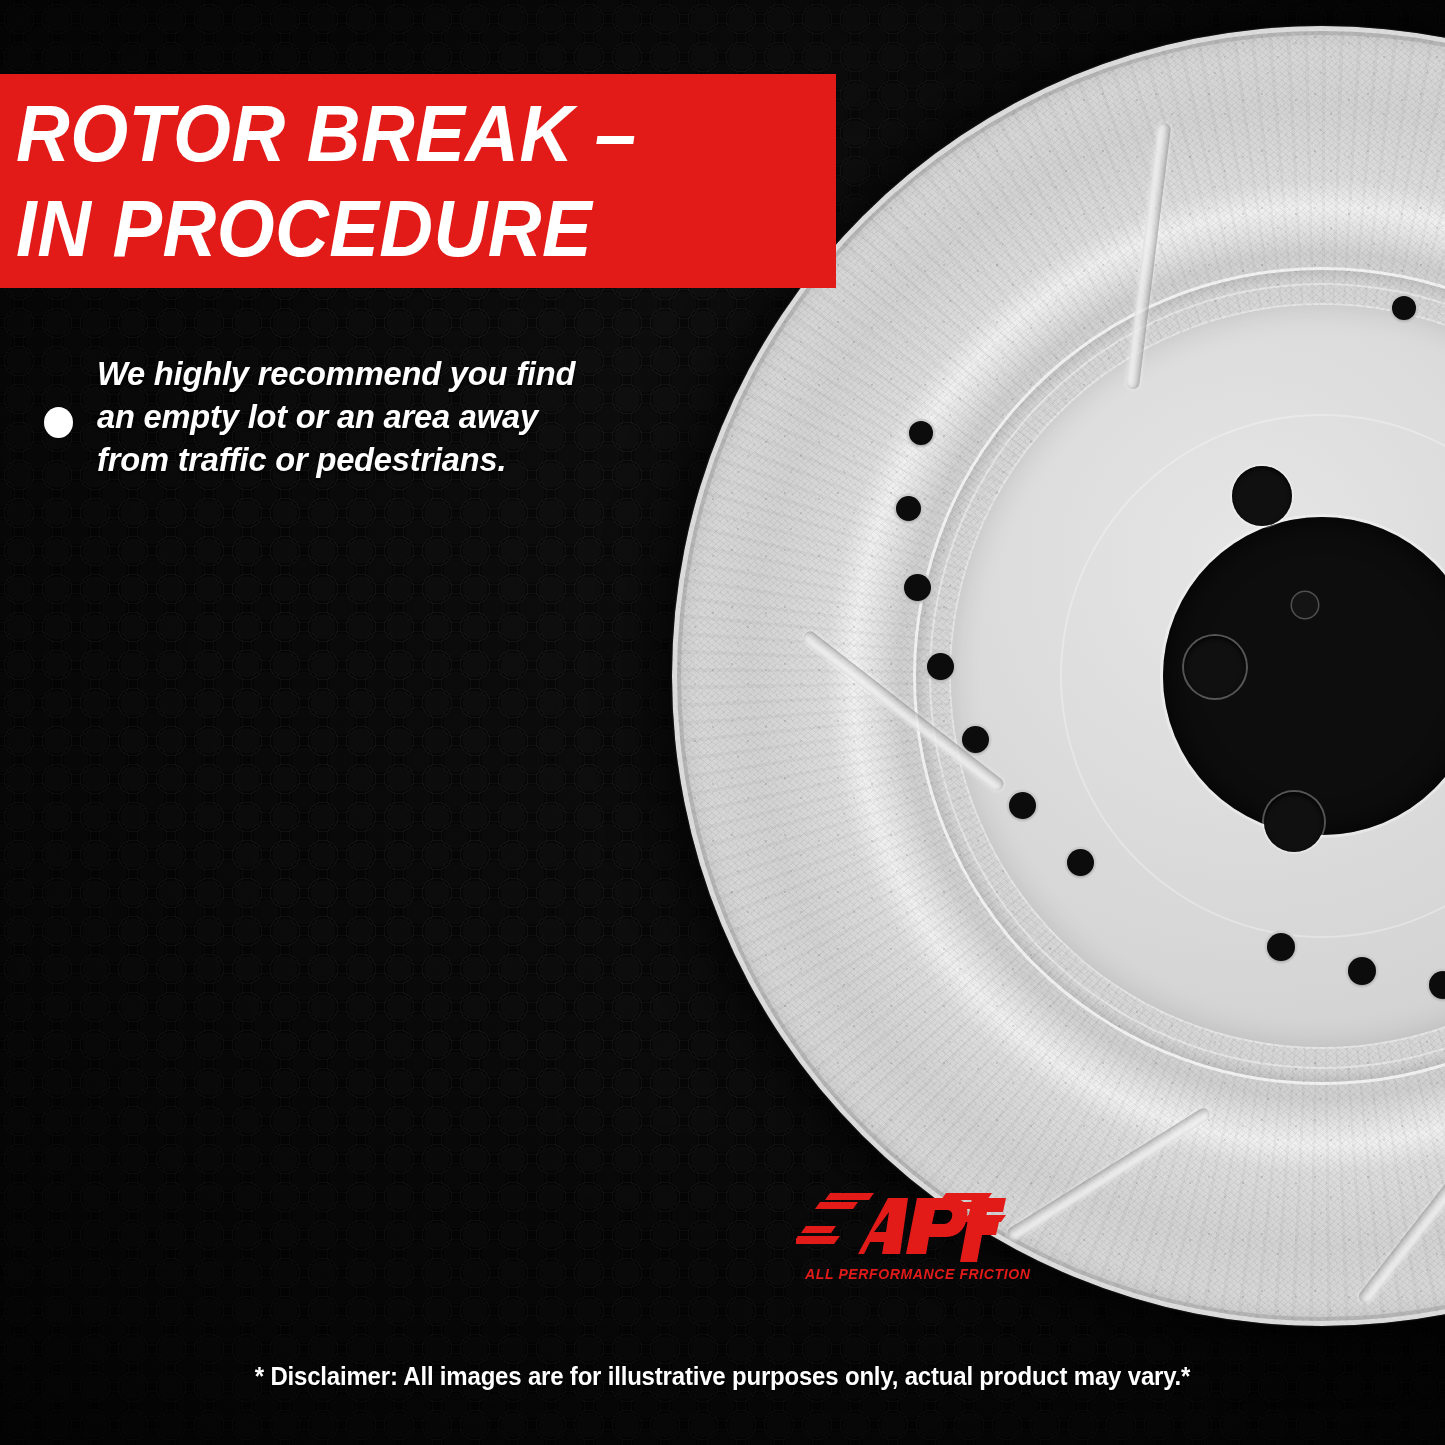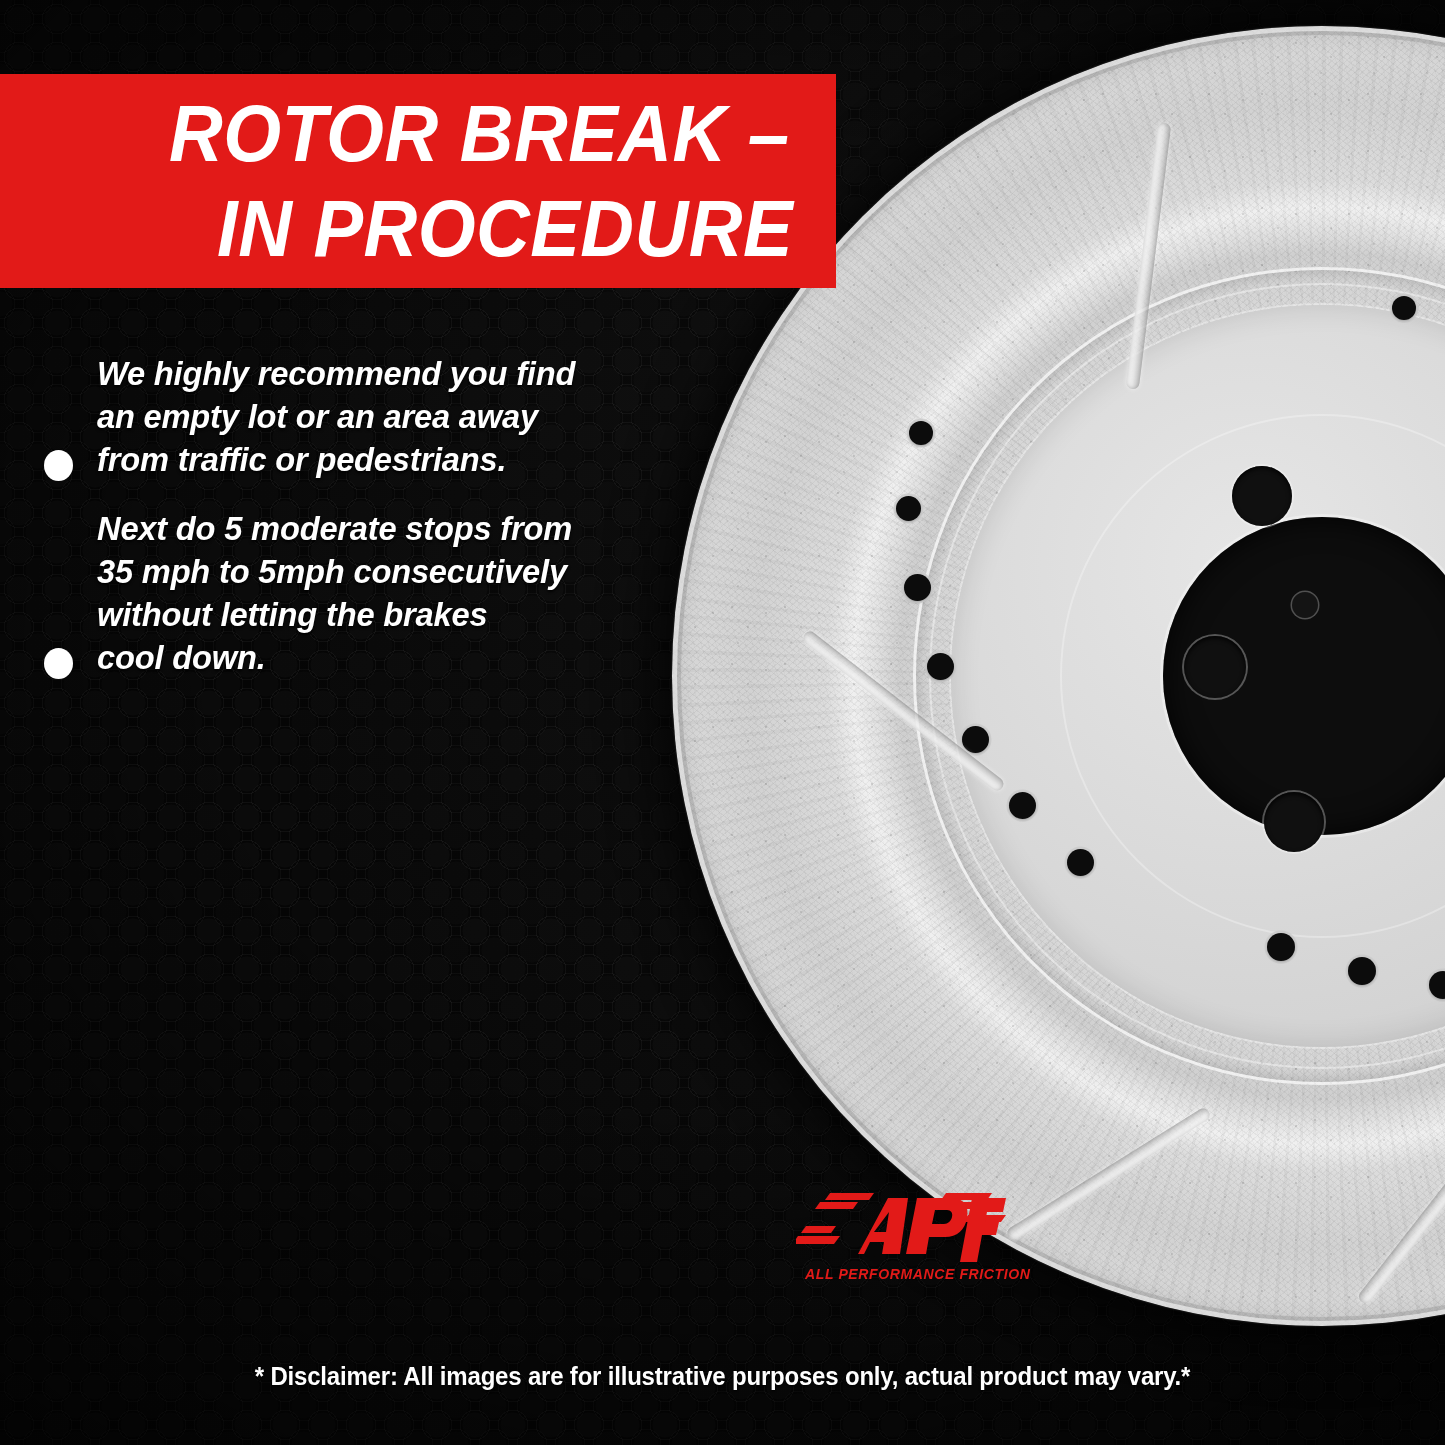--- a/index.html
+++ b/index.html
@@ -181,21 +181,20 @@
     left: 0;
     top: 74px;
     width: 836px;
     height: 214px;
     background: #E21A18;
     display: flex;
     flex-direction: column;
     justify-content: center;
     padding-left: 16px;
     box-sizing: border-box;
-    align-items: flex-end;
   }
   .title-line {
     color: #ffffff;
     font-family: "Liberation Sans", sans-serif;
     font-weight: bold;
     font-style: italic;
     font-size: 80px;
     line-height: 95px;
     letter-spacing: 0.5px;
     transform: scaleX(0.93);
@@ -205,21 +204,21 @@
 
   
   .bullets {
     position: absolute;
     left: 44px;
     top: 352px;
     width: 712px;
   }
   .bullet-row {
     display: flex;
-    align-items: flex-end;
+    align-items: center;
     margin-bottom: 26px;
   }
   .bullet-dot {
     flex: 0 0 auto;
     width: 29px;
     height: 31px;
     border-radius: 50%;
     background: #ffffff;
     margin-top: 12px;
     margin-right: 24px;
@@ -345,27 +344,20 @@
 
     <div class="bullet-row">
       <div class="bullet-dot"></div>
       <div class="bullet-text">We highly recommend you find
 an empty lot or an area away
 from traffic or pedestrians.</div>
     </div>
 
 
 
-    <div class="bullet-row">
-      <div class="bullet-dot"></div>
-      <div class="bullet-text">Next  do 5 moderate stops from
-35 mph to 5mph consecutively
-without letting the brakes
-cool down.</div>
-    </div>
 
 
 
   </div>
 
   <div class="apf-logo">
     <svg class="apf-mark" viewBox="0 0 210 74">
 
       <g fill="#E21A18">
         <polygon points="2,48 44,48 38,56 -4,56"></polygon>

